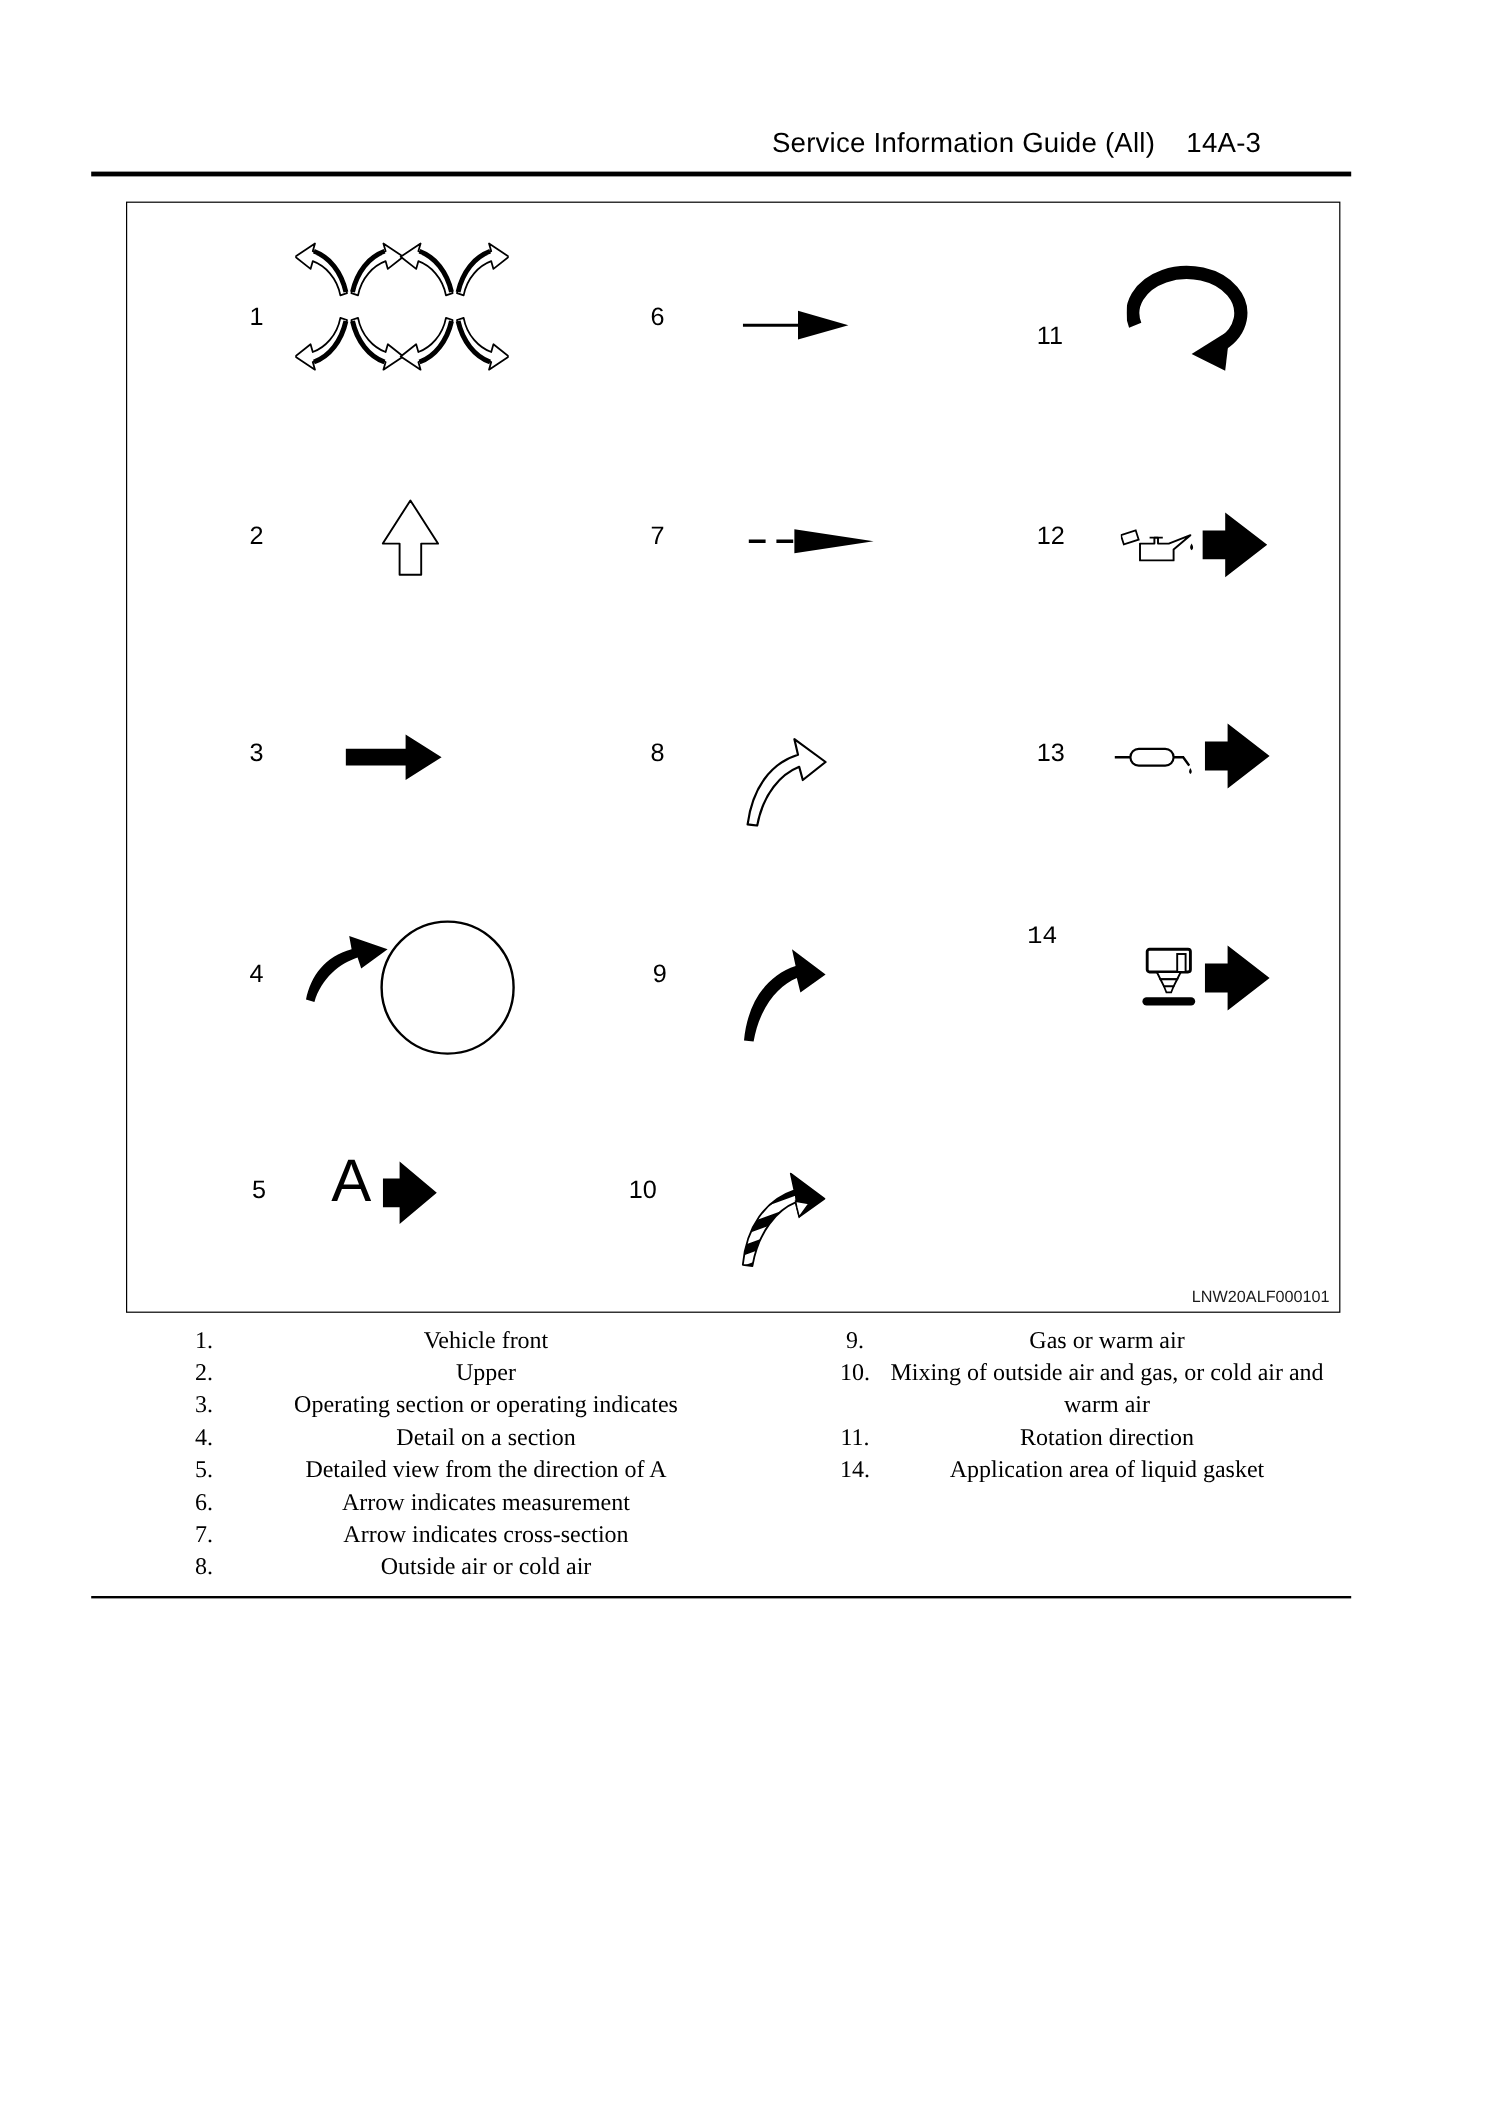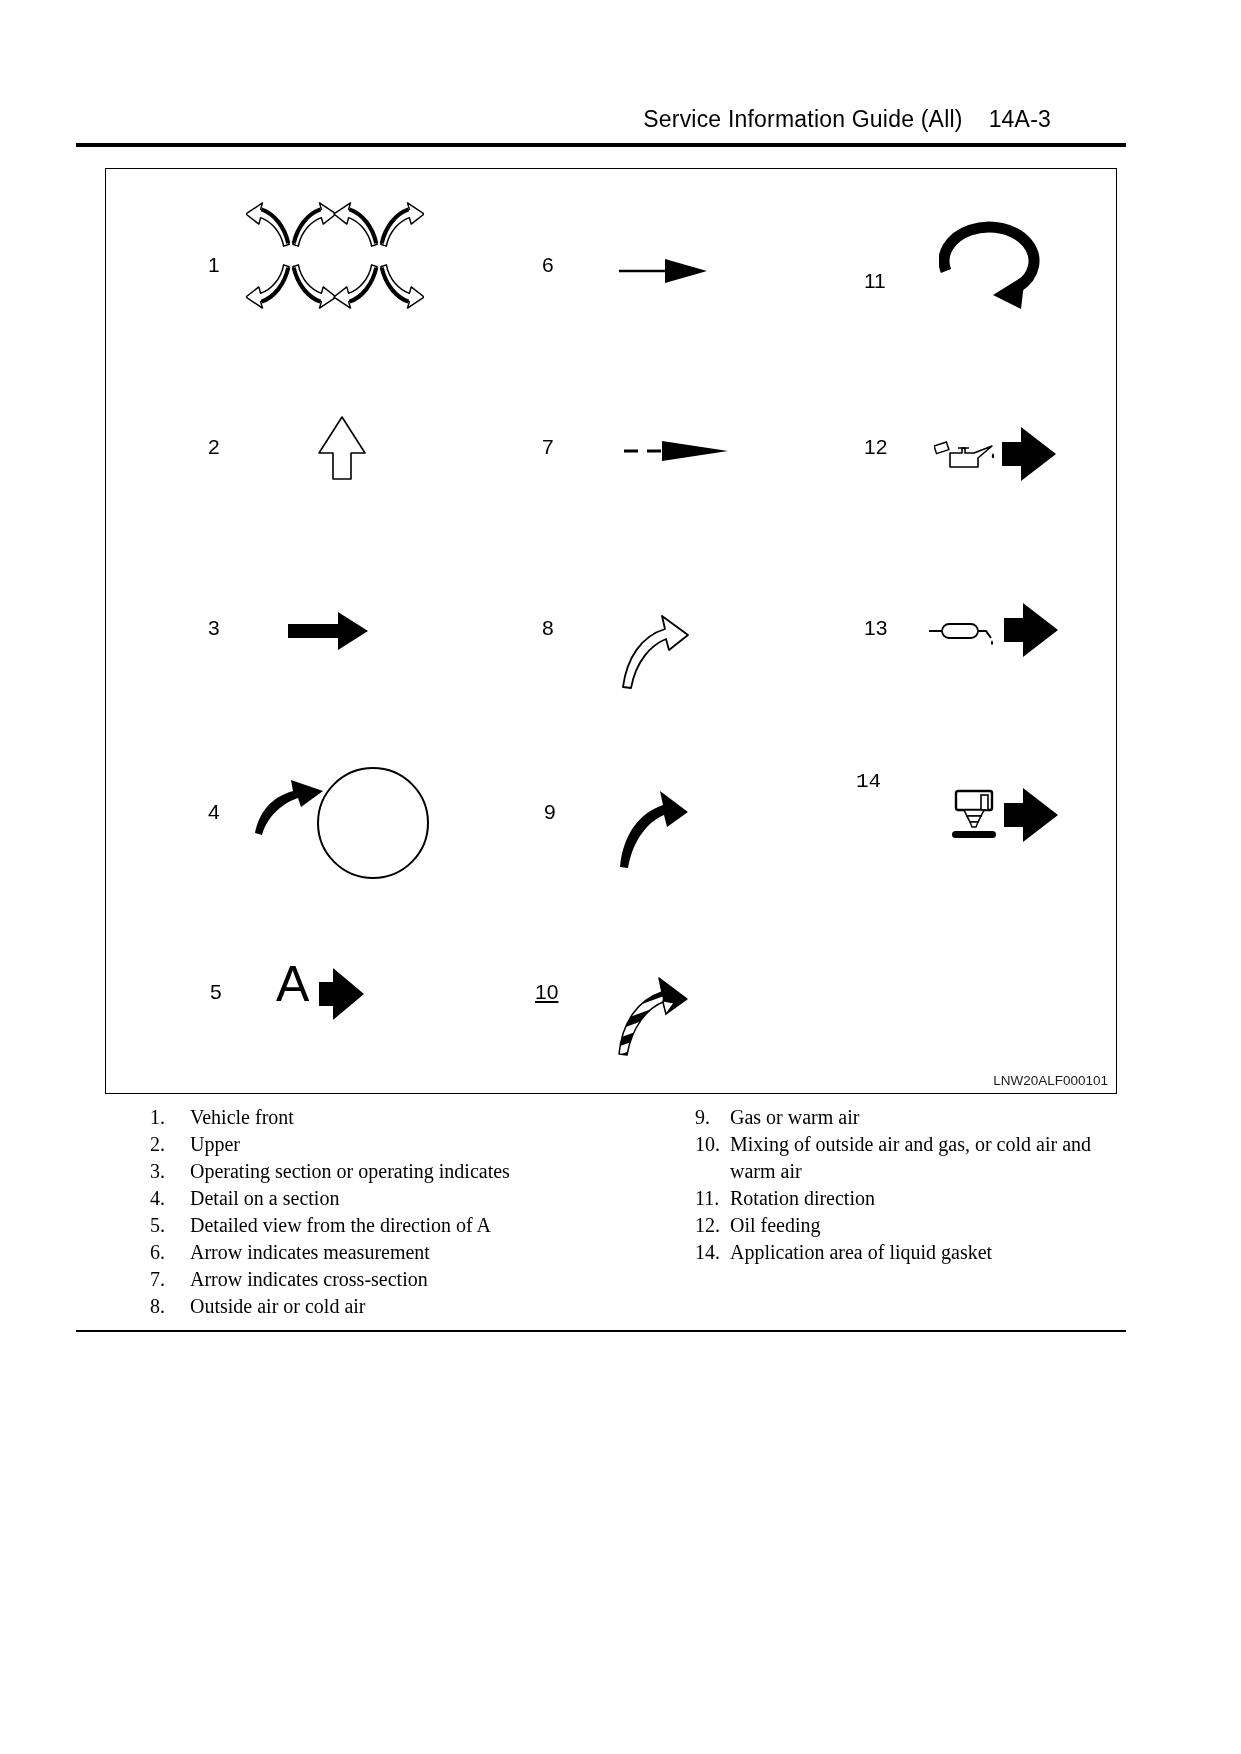--- a/index.html
+++ b/index.html
@@ -1,17 +1,17 @@
 <!DOCTYPE html>
 <html><head>
 <meta charset="utf-8">
 <style>
   html,body{margin:0;padding:0;background:#fff;}
   .page{position:relative;width:1126px;height:1754px;background:#fff;overflow:hidden;
-        font-family:"Liberation Sans",sans-serif;color:#000;}
+        font-family:"Liberation Sans",sans-serif;color:#000;text-align:center;}
   .hdr{position:absolute;top:106px;right:75px;font-size:23px;letter-spacing:.2px;
        font-family:"Liberation Sans",sans-serif;white-space:nowrap;}
   .hdr .gap{display:inline-block;width:26px;}
   .hrule{position:absolute;left:76px;top:143px;width:1090px;height:4px;background:#000;}
   .figbox{position:absolute;left:105px;top:168px;width:1010px;height:924px;
           border:1.6px solid #000;background:#fff;}
   .fnum{position:absolute;font-size:21px;font-family:"Liberation Sans",sans-serif;}
   .sym{position:absolute;line-height:0;}
   .figcode{position:absolute;right:8px;bottom:5px;font-size:13.5px;color:#1a1a1a;
            font-family:"Liberation Sans",sans-serif;}
@@ -38,21 +38,21 @@
     <span class="fnum" style="left:102px;top:84px;">1</span>
     <span class="fnum" style="left:102px;top:266px;">2</span>
     <span class="fnum" style="left:102px;top:447px;">3</span>
     <span class="fnum" style="left:102px;top:631px;">4</span>
     <span class="fnum" style="left:104px;top:811px;">5</span>
 
     <span class="fnum" style="left:436px;top:84px;">6</span>
     <span class="fnum" style="left:436px;top:266px;">7</span>
     <span class="fnum" style="left:436px;top:447px;">8</span>
     <span class="fnum" style="left:438px;top:631px;">9</span>
-    <span class="fnum" style="left:429px;top:811px;text-decoration:underline;">10</span>
+    <span class="fnum" style="left:418px;top:811px;">10</span>
 
     <span class="fnum" style="left:758px;top:100px;">11</span>
     <span class="fnum" style="left:758px;top:266px;">12</span>
     <span class="fnum" style="left:758px;top:447px;">13</span>
     <span class="fnum" style="left:750px;top:601px;font-family:Liberation Mono, monospace;">14</span>
 
     <span class="sym" style="left:140px;top:30px;">
       <svg width="178" height="112" viewBox="0 0 178 112">
         <defs>
           <g id="va">
@@ -233,24 +233,20 @@
       </div>
     <div class="lrow">
         <span class="lnum">10.</span>
         <span class="ltxt">Mixing of outside air and gas, or cold air and warm air</span>
       </div>
     <div class="lrow">
         <span class="lnum">11.</span>
         <span class="ltxt">Rotation direction</span>
       </div>
     <div class="lrow">
-        <span class="lnum">12.</span>
-        <span class="ltxt">Oil feeding</span>
-      </div>
-    <div class="lrow">
         <span class="lnum">14.</span>
         <span class="ltxt">Application area of liquid gasket</span>
       </div>
   </div>
 
   <div class="frule"></div>
 
 </div>
 
 </body></html>

